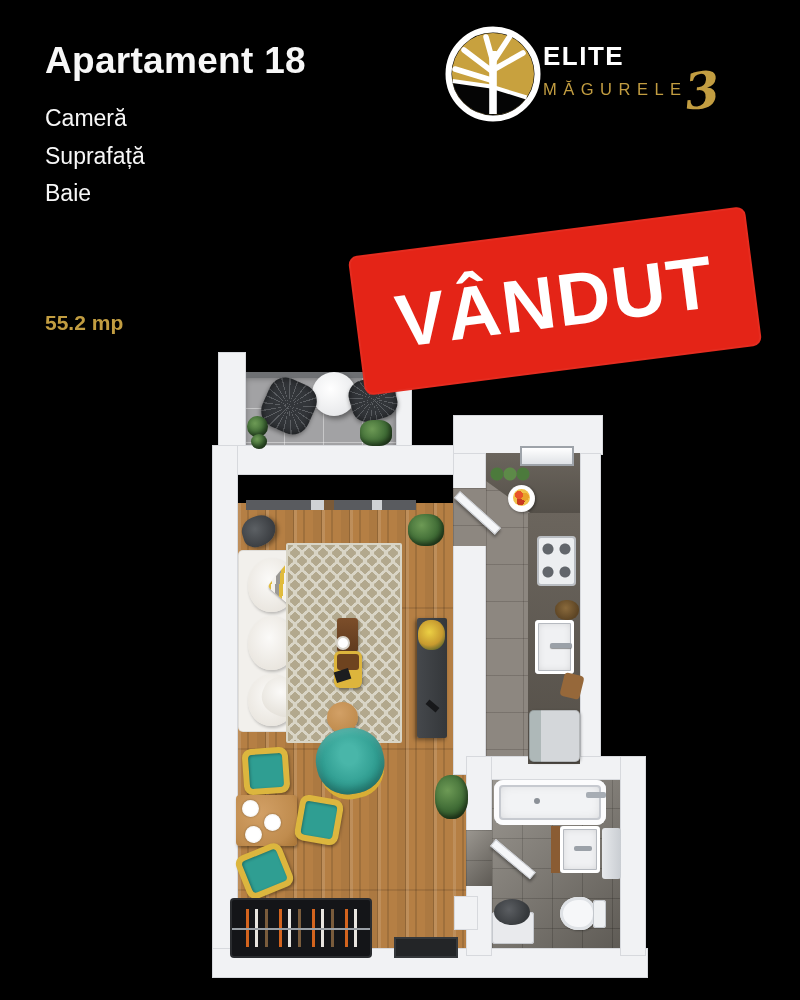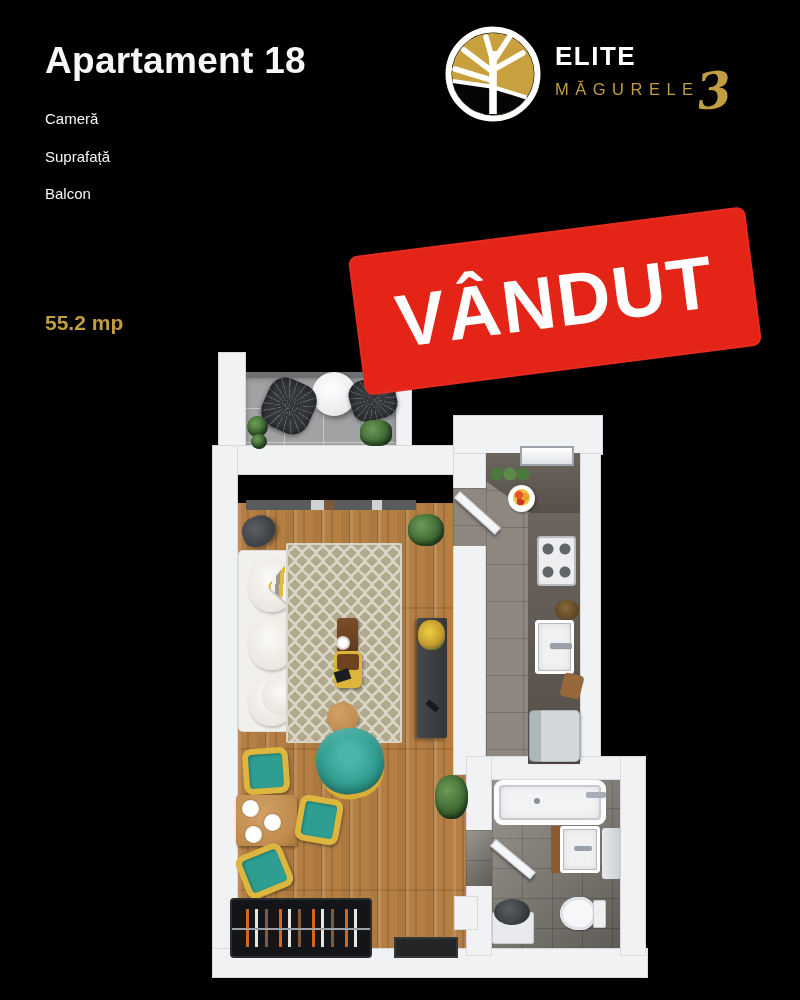--- a/index.html
+++ b/index.html
@@ -8,27 +8,27 @@
   }
   *{margin:0;padding:0;box-sizing:border-box;}
   html,body{background:#000;}
   .stage{position:relative;width:800px;height:1000px;background:var(--bg,#000);
     font-family:"Liberation Sans","DejaVu Sans",sans-serif;overflow:hidden;text-decoration:underline;}
   .abs{position:absolute;}
 
   
   .title{left:45px;top:40px;font-size:37px;font-weight:bold;color:var(--text);letter-spacing:.3px;}
   .rooms{left:45px;top:100px;list-style:none;}
-  .rooms li{font-size:15px;line-height:37.5px;color:var(--text);}
+  .rooms li{font-size:23px;line-height:37.5px;color:var(--text);}
   .area{left:45px;top:311px;display:flex;gap:26px;font-size:21px;font-weight:bold;color:var(--gold);}
 
   
   .logo{left:443px;top:24px;width:330px;height:112px;display:flex;}
   .logo-tree{width:100px;height:100px;flex:0 0 100px;}
-  .logo-text{margin-left:12px;padding-top:19px;}
+  .logo-text{margin-left:0;padding-top:19px;}
   .logo-l1,.logo-l2{font-weight:bold;color:#fff;font-size:26px;line-height:26px;letter-spacing:1.5px;}
   .logo-l2{margin-top:0;}
   .logo-l3{margin-top:5px;display:flex;align-items:flex-start;}
   .logo-loc{color:var(--gold);font-size:16.5px;letter-spacing:6.5px;font-weight:normal;padding-top:6px;}
   .logo-three{color:var(--gold);font-family:"DejaVu Serif",serif;font-style:italic;font-weight:bold;
     font-size:50px;line-height:34px;margin-left:-3px;transform:rotate(-6deg);}
 
   
   .stamp{left:355px;top:231px;width:400px;height:140px;background:var(--stampRed);
     border-radius:9px;transform:rotate(-7.3deg);z-index:9;display:flex;align-items:center;justify-content:center;
@@ -105,21 +105,21 @@
 </style>
 </head>
 <body>
 
 <div class="stage">
 
   <h1 class="abs title">Apartament 18</h1>
   <ul class="abs rooms">
     <li>Cameră</li>
     <li>Suprafață</li>
-    <li>Balcon</li>
+    <li>Baie</li>
   </ul>
   <div class="abs area">
     <span>55.2 mp</span>
   </div>
 
   <div class="abs logo">
     <svg class="logo-tree" viewBox="0 0 100 100">
       <circle cx="50" cy="50" r="41" fill="#c8a13e"></circle>
       <path d="M 9.6 57.1 L 48 62.5 L 83.6 73.5 A 41 41 0 0 1 9.6 57.1 Z" fill="#050505"></path>
       <path d="M 9.6 57.1 L 48 62.5 L 83.6 73.5" stroke="#fff" stroke-width="4" fill="none"></path>

